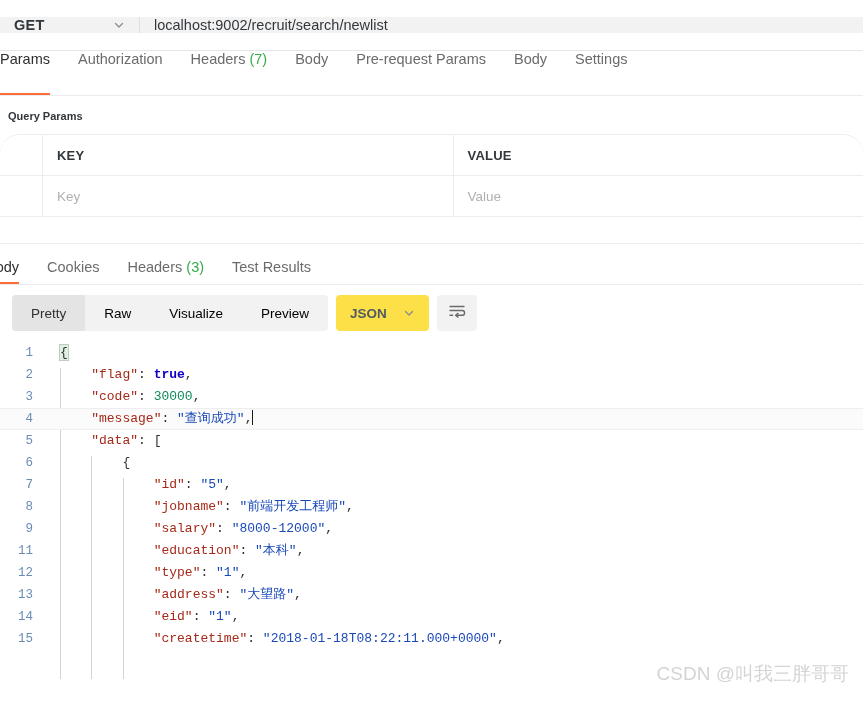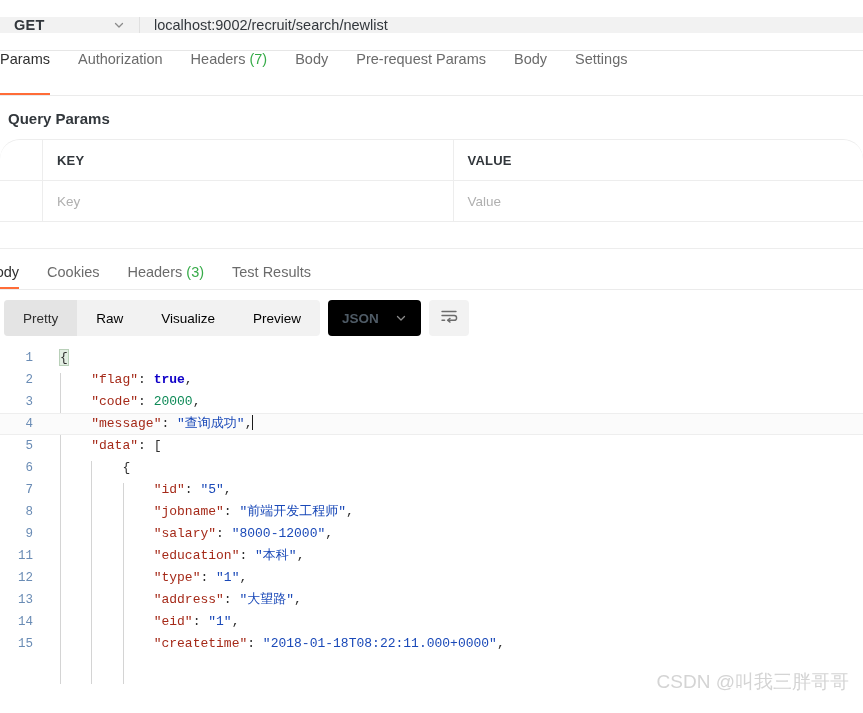--- a/index.html
+++ b/index.html
@@ -82,21 +82,21 @@
     position: absolute;
     left: 0;
     right: 0;
     bottom: 0;
     height: 2.5px;
     background: #ff6c37;
   }
 
   
   .section-title {
-    font-size: 15px;
+    font-size: 11px;
     color: #32373c;
     font-weight: bold;
     padding: 14px 0 12px 8px;
   }
   .ptable {
     border-top: 1px solid #ededed;
     border-radius: 20px;
   }
   .prow {
     display: flex;
@@ -133,21 +133,21 @@
     border-top: 1px solid #ededed;
     border-bottom: 1px solid #ebebeb;
   }
   .resp-tabs .tab { padding-bottom: 9px; }
   .tab.clipped { margin-left: -14px; }
 
   
   .fmtbar {
     display: flex;
     align-items: center;
-    padding: 10px 0 10px 4px;
+    padding: 10px 0 10px 12px;
     gap: 8px;
   }
   .segbox {
     display: flex;
     background: #f2f2f2;
     border-radius: 4px;
     overflow: hidden;
     height: 36px;
   }
   .seg {
@@ -159,21 +159,21 @@
     cursor: pointer;
   }
   .seg.active {
     background: #e4e4e4;
     color: #2f2f2f;
   }
   .jsonsel {
     display: flex;
     align-items: center;
     gap: 16px;
-    background: #000000;
+    background: #fde047;
     border-radius: 4px;
     height: 36px;
     padding: 0 14px;
     font-size: 13.5px;
     font-weight: bold;
     color: #4f5b66;
     cursor: pointer;
   }
   .wrapbtn {
     width: 40px;
@@ -253,21 +253,21 @@
     height: 15px;
     background: #1b1b1b;
     vertical-align: -3px;
     margin-left: 0px;
   }
 
   
   .watermark {
     position: absolute;
     right: 14px;
-    bottom: 18px;
+    bottom: 26px;
     font-size: 19px;
     color: #d4d4d4;
     font-family: "Liberation Sans", sans-serif;
     user-select: none;
     pointer-events: none;
   }
 </style>
 </head>
 <body>
 
@@ -359,21 +359,21 @@
       <div class="codeline">
         <div class="lnum">1</div>
         <div class="ctext" style="padding-left: 16px;"><span></span><span class="t-brace brace-match">{</span></div>
       </div>
       <div class="codeline">
         <div class="lnum">2</div>
         <div class="ctext" style="padding-left: 16px;"><span>    </span><span class="t-key">"flag"</span><span class="t-punct">: </span><span class="t-bool">true</span><span class="t-punct">,</span></div>
       </div>
       <div class="codeline">
         <div class="lnum">3</div>
-        <div class="ctext" style="padding-left: 16px;"><span>    </span><span class="t-key">"code"</span><span class="t-punct">: </span><span class="t-num">20000</span><span class="t-punct">,</span></div>
+        <div class="ctext" style="padding-left: 16px;"><span>    </span><span class="t-key">"code"</span><span class="t-punct">: </span><span class="t-num">30000</span><span class="t-punct">,</span></div>
       </div>
       <div class="codeline active">
         <div class="lnum">4</div>
         <div class="ctext" style="padding-left: 16px;"><span>    </span><span class="t-key">"message"</span><span class="t-punct">: </span><span class="t-str">"查询成功"</span><span class="t-punct">,</span><span class="caret"></span></div>
       </div>
       <div class="codeline">
         <div class="lnum">5</div>
         <div class="ctext" style="padding-left: 16px;"><span>    </span><span class="t-key">"data"</span><span class="t-punct">: </span><span class="t-brace">[</span></div>
       </div>
       <div class="codeline">

